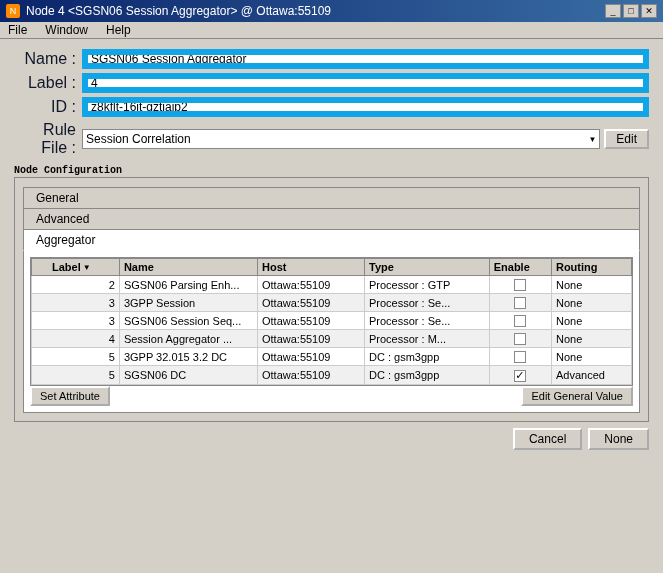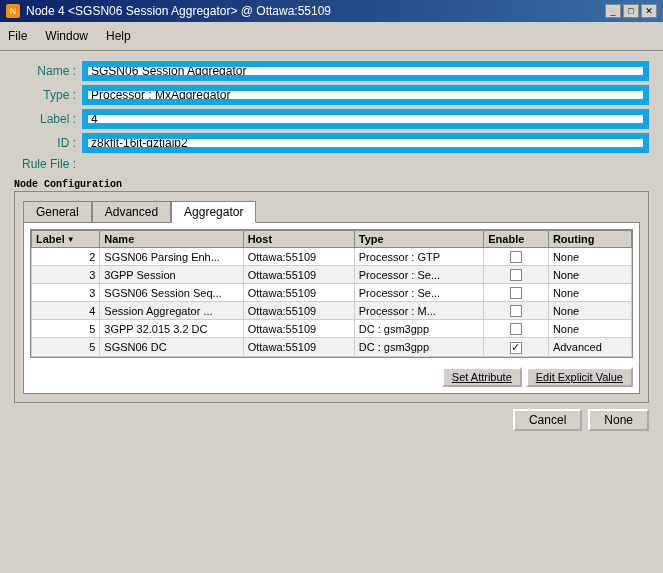--- a/index.html
+++ b/index.html
@@ -52,21 +52,21 @@
       font-size: 9px;
       display: flex;
       align-items: center;
       justify-content: center;
       cursor: pointer;
       color: #000;
     }
     .menu-bar {
       background: #d4d0c8;
       border-bottom: 1px solid #888;
-      padding: 6px 4px;
+      padding: 0 4px;
       display: flex;
       gap: 10px;
     }
     .menu-item {
       font-size: 12px;
       cursor: pointer;
       padding: 1px 4px;
     }
     .main-content {
       padding: 10px 14px;
@@ -74,22 +74,22 @@
     }
     .form-row {
       display: flex;
       align-items: center;
       margin-bottom: 4px;
     }
     .form-label {
       width: 68px;
       text-align: right;
       padding-right: 6px;
-      font-size: 12px;
-      color: #0f766e;
+      font-size: 16px;
+      color: #0f172a;
     }
     .form-input {
       flex: 1;
       height: 20px;
       border: 6px solid #0ea5e9;
       background: white;
       padding: 1px 3px;
       font-size: 12px;
     }
     .edit-btn {
@@ -108,20 +108,21 @@
     }
     .node-config-box {
       border: 1px solid #888;
       background: #d4d0c8;
       padding: 8px;
     }
     .tabs {
       display: flex;
       gap: 0;
       margin-bottom: 0;
+      flex-direction: column;
     }
     .tab {
       padding: 3px 12px;
       border: 1px solid #888;
       border-bottom: none;
       background: #d4d0c8;
       cursor: pointer;
       font-size: 12px;
       position: relative;
       top: 1px;
@@ -171,24 +172,23 @@
       text-align: center;
     }
     .bottom-buttons {
       display: flex;
       justify-content: flex-end;
       gap: 6px;
       margin-top: 6px;
     }
     .attr-buttons {
       display: flex;
-      justify-content: flex-end;
+      justify-content: space-between;
       gap: 4px;
-      margin-top: 9px;
-      text-decoration: underline;
+      margin-top: 0;
     }
     .attr-btn {
       height: 20px;
       padding: 0 8px;
       background: #d4d0c8;
       border: 2px outset #fff;
       font-size: 11px;
       cursor: pointer;
     }
     .action-btn {
@@ -196,20 +196,21 @@
       padding: 0 14px;
       background: #d4d0c8;
       border: 2px outset #fff;
       font-size: 12px;
       cursor: pointer;
     }
     .label-th {
       display: flex;
       align-items: center;
       gap: 2px;
+      margin-left: 16px;
     }
     .sort-icon {
       font-size: 8px;
     }
     .select-container {
       flex: 1;
       display: flex;
       align-items: center;
       border: 1px solid #888;
       background: white;
@@ -245,37 +246,40 @@
   <span class="menu-item">Help</span>
 </div>
 
 <div class="main-content">
 
   <div class="form-row">
     <span class="form-label">Name :</span>
     <input class="form-input" type="text" value="SGSN06 Session Aggregator" style="">
   </div>
 
-  <div class="form-row">
-    <span class="form-label">Type :</span>
-    <input class="form-input" type="text" value="Processor : MxAggregator" readonly="" style="">
-  </div>
 
   <div class="form-row">
     <span class="form-label">Label :</span>
     <input class="form-input" type="text" value="4" style="">
   </div>
 
   <div class="form-row">
     <span class="form-label">ID :</span>
     <input class="form-input" type="text" value="z8kflt-16it-gztiaip2" readonly="" style="">
   </div>
 
   <div class="form-row">
     <span class="form-label">Rule File :</span>
+    <div style="flex:1; display:flex; gap:4px; align-items:center;">
+      <div class="select-container">
+        <span class="select-text">Session Correlation</span>
+        <span class="dropdown-arrow">▼</span>
+      </div>
+      <button class="edit-btn">Edit</button>
+    </div>
   </div>
 
   <div class="section-title">Node Configuration</div>
   <div class="node-config-box">
 
     <div class="tabs">
       <div class="tab">General</div>
       <div class="tab">Advanced</div>
       <div class="tab active">Aggregator</div>
     </div>
@@ -345,21 +349,21 @@
                 <td>Ottawa:55109</td>
                 <td>DC : gsm3gpp</td>
                 <td class="checkbox-cell"><div style="width: 12px; height: 12px; border: 1px solid rgb(136, 136, 136); background: white; display: inline-block; vertical-align: middle; position: relative;"><span style="position:absolute;top:-2px;left:0;font-size:11px;">✓</span></div></td>
                 <td>Advanced</td>
               </tr>
             </tbody>
         </table>
       </div>
       <div class="attr-buttons">
         <button class="attr-btn">Set Attribute</button>
-        <button class="attr-btn">Edit Explicit Value</button>
+        <button class="attr-btn">Edit General Value</button>
       </div>
     </div>
   </div>
 
   <div class="bottom-buttons">
     <button class="action-btn">Cancel</button>
     <button class="action-btn">None</button>
   </div>
 </div>
 

